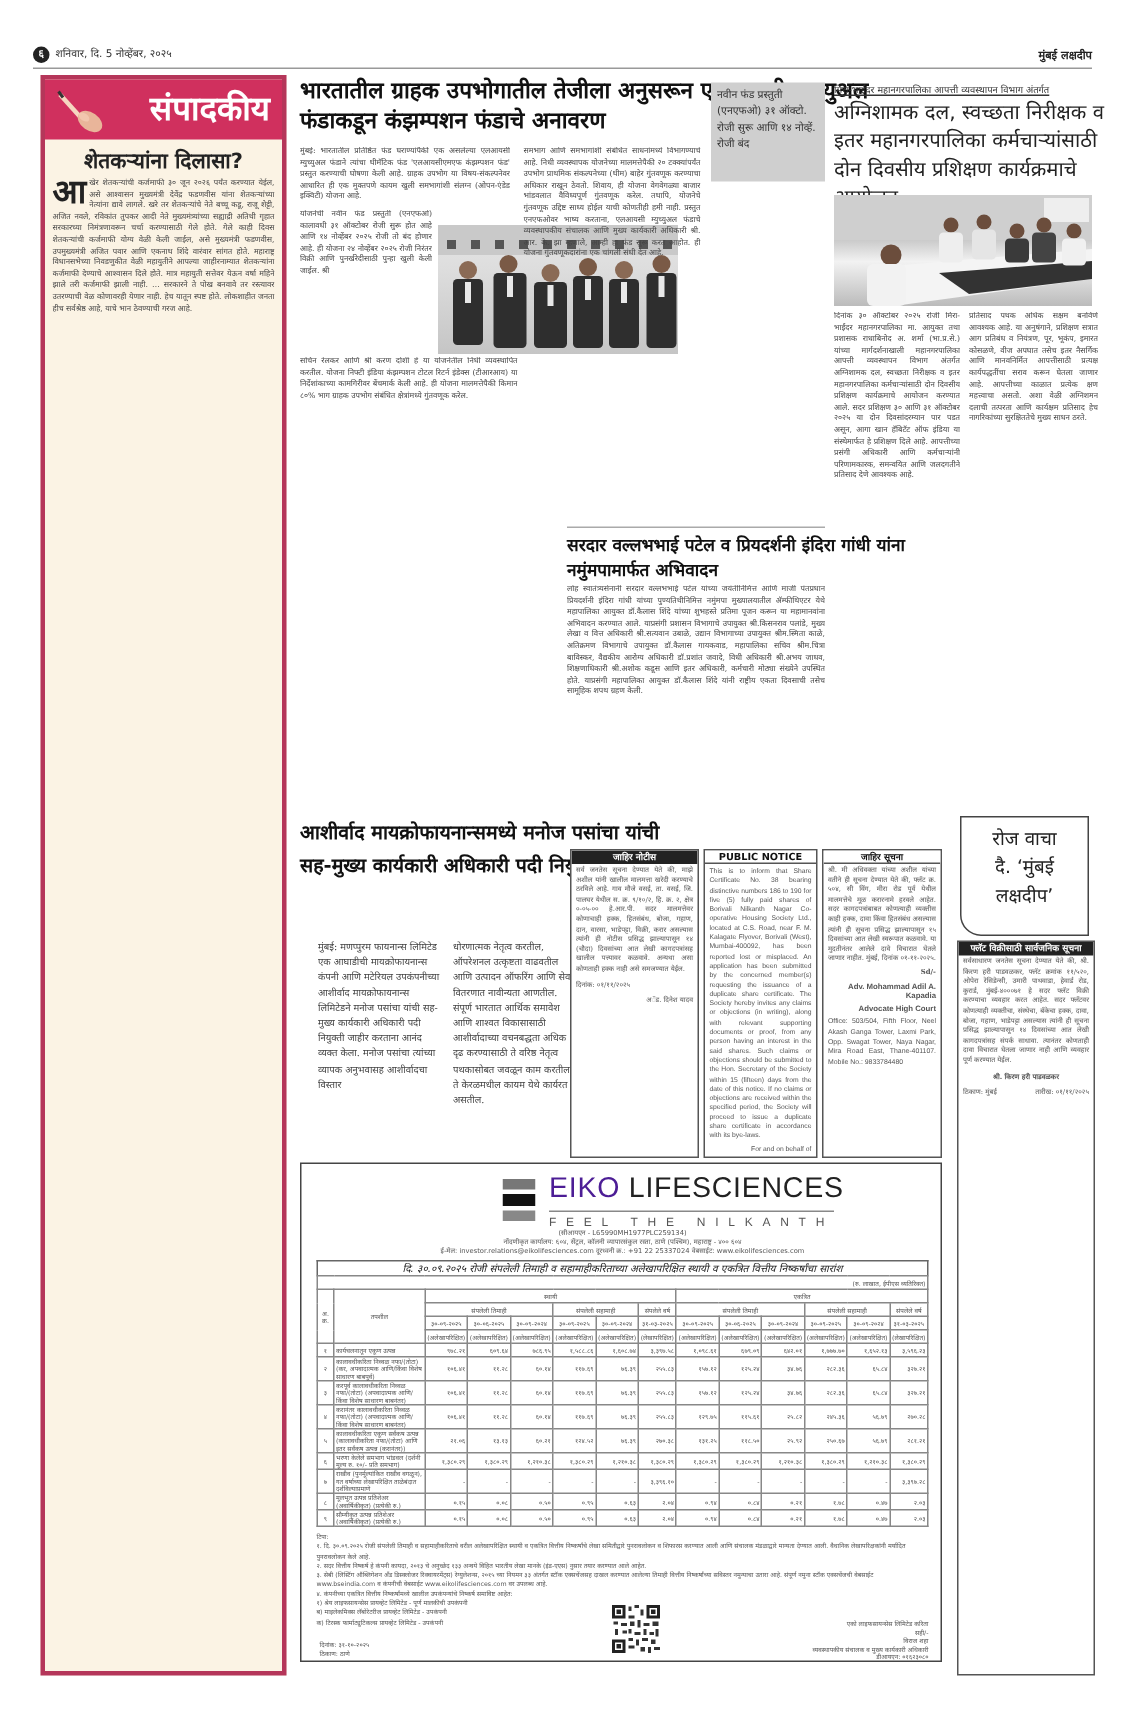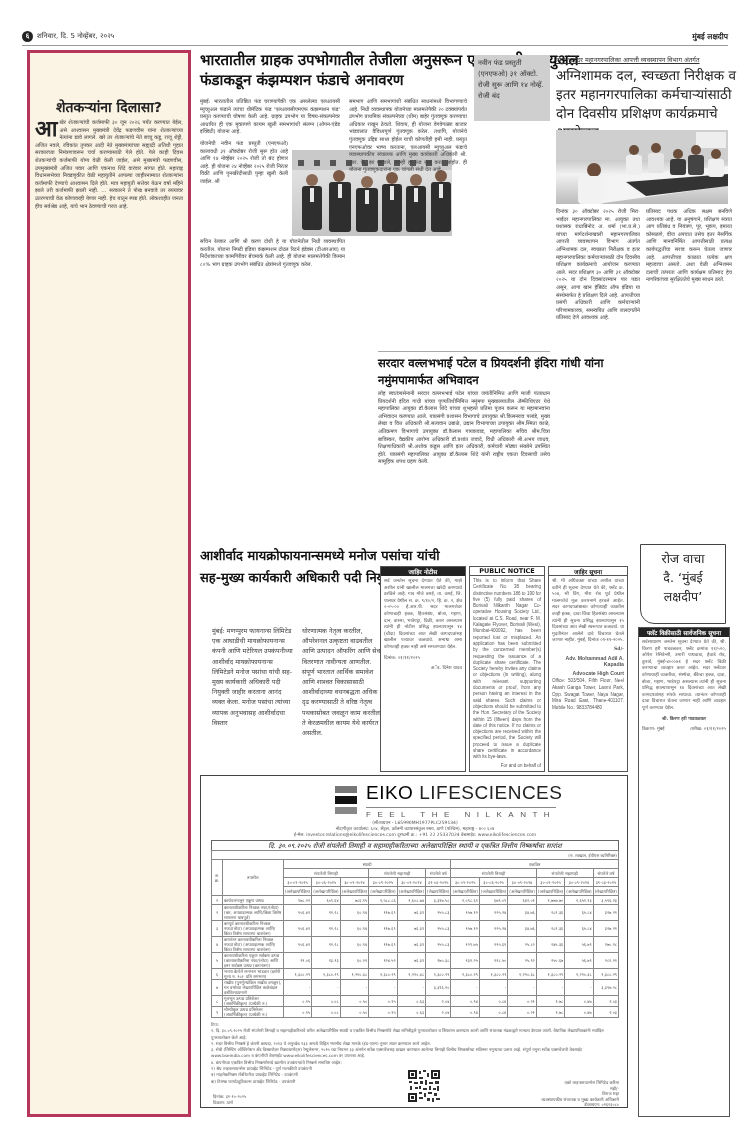--- a/index.html
+++ b/index.html
@@ -58,21 +58,21 @@
   #notice-public .notice-title { background: #fff; color: #111; border-bottom: 1px solid #555; font-size: 6.5px; }
   #notice-kapadia { left: 548px; top: 566px; width: 80px; height: 206px; }
   #notice-kapadia .notice-title { background: #fff; color: #111; border-bottom: 1px solid #555; }
   #roj-wacha { left: 640px; top: 544px; width: 86px; height: 80px; border: 1px solid #444; border-radius: 0 0 0 14px; text-align: center; font-size: 12.5px; line-height: 19px; padding-top: 4px; color: #222; }
   #notice-flat { left: 638px; top: 627px; width: 92px; height: 490px; }
 
   
   #eiko-ad { left: 200px; top: 775px; width: 428px; height: 333px; border: 1px solid #444; background: #fff; overflow: hidden; }
   #eiko-logo-mark { left: 134px; top: 10px; width: 22px; height: 28px; }
   #eiko-name { left: 165px; top: 6px; font-family: "Liberation Sans", sans-serif; font-size: 19px; color: #222; letter-spacing: 0.5px; }
-  #eiko-name span.light { color: #000000; text-align: center; }
+  #eiko-name span.light { color: #4c1d95; text-align: center; }
   #eiko-tagline { left: 165px; top: 31px; font-family: "Liberation Sans", sans-serif; font-size: 8px; letter-spacing: 6.5px; color: #555; border-top: 1px solid #888; padding-top: 2px; }
   #eiko-cin { left: 0; top: 44px; width: 428px; text-align: center; font-size: 4.5px; line-height: 5.8px; color: #555; }
   #eiko-title { left: 10px; top: 64px; width: 408px; text-align: center; font-size: 6.8px; color: #222; border: 1px solid #666; border-bottom: none; height: 10px; line-height: 10px; font-style: italic; }
   #eiko-table { left: 10px; top: 74px; width: 408px; border-collapse: collapse; font-size: 4.2px; color: #555; }
   #eiko-table td, #eiko-table th { border: 1px solid #888; padding: 0 1px; height: 9px; text-align: right; font-weight: normal; }
   #eiko-table td.lbl { text-align: left; }
   #eiko-table td.sn { text-align: center; }
   #eiko-notes { left: 10px; top: 246px; width: 408px; font-size: 4.2px; line-height: 6.3px; color: #555; }
   #eiko-qr { left: 206px; top: 293px; width: 34px; height: 34px; }
   #eiko-sign { right: 8px; top: 304px; font-size: 4.2px; line-height: 5.5px; color: #555; text-align: right; }
@@ -81,20 +81,29 @@
 </head>
 <body>
 
 <div id="page-header" class="abs">
   <div id="page-num" class="abs">६</div>
   <div id="page-date" class="abs">शनिवार, दि. 5 नोव्हेंबर, २०२५</div>
   <div id="section-name" class="abs">मुंबई लक्षदीप</div>
 </div>
 
 <div id="editorial" class="abs">
+  <div id="ed-banner" class="abs">
+    <svg id="ed-pen" class="abs" viewBox="0 0 34 34">
+      <path d="M4 6 L22 26" stroke="#f5d6c0" stroke-width="3"></path>
+      <path d="M3 4 L6 8" stroke="#333" stroke-width="2"></path>
+      <ellipse cx="24" cy="24" rx="9" ry="6" fill="#e9b59a" transform="rotate(35 24 24)"></ellipse>
+      <ellipse cx="20" cy="21" rx="4" ry="2.5" fill="#f2c6ae" transform="rotate(35 20 21)"></ellipse>
+    </svg>
+    <div id="ed-title" class="abs">संपादकीय</div>
+  </div>
   <div id="ed-headline" class="abs">शेतकऱ्यांना दिलासा?</div>
   <div id="ed-body" class="abs body-text">
     <span id="ed-dropcap">आ</span>
     <span>खेर शेतकऱ्यांची कर्जमाफी ३० जून २०२६ पर्यंत करण्यात येईल, असे आश्वासन मुख्यमंत्री देवेंद्र फडणवीस यांना शेतकऱ्यांच्या नेत्यांना द्यावे लागले. खरे तर शेतकऱ्यांचे नेते बच्चू कडू, राजू शेट्टी, अजित नवले, रविकांत तुपकर आदी नेते मुख्यमंत्र्यांच्या सह्याद्री अतिथी गृहात सरकारच्या निमंत्रणावरून चर्चा करण्यासाठी गेले होते. गेले काही दिवस शेतकऱ्यांची कर्जमाफी योग्य वेळी केली जाईल, असे मुख्यमंत्री फडणवीस, उपमुख्यमंत्री अजित पवार आणि एकनाथ शिंदे वारंवार सांगत होते. महाराष्ट्र विधानसभेच्या निवडणुकीत वेळी महायुतीने आपल्या जाहीरनाम्यात शेतकऱ्यांना कर्जमाफी देण्याचे आश्वासन दिले होते. मात्र महायुती सत्तेवर येऊन वर्षा महिने झाले तरी कर्जमाफी झाली नाही. … सरकारने ते पोख बनवावे तर रस्त्यावर उतरण्याची वेळ कोणावरही येणार नाही. हेच यातून स्पष्ट होते. लोकशाहीत जनता हीच सर्वश्रेष्ठ आहे, याचे भान ठेवण्याची गरज आहे.</span>
   </div>
 </div>
 
 <div id="lic-headline" class="abs">भारतातील ग्राहक उपभोगातील तेजीला अनुसरून एलआयसी म्युच्युअल फंडाकडून कंझम्पशन फंडाचे अनावरण</div>
 <div id="lic-nfo-box" class="abs">नवीन फंड प्रस्तुती (एनएफओ) ३१ ऑक्टो. रोजी सुरू आणि १४ नोव्हें. रोजी बंद</div>
 <div id="lic-body-1" class="abs body-text">मुंबई: भारतातील प्रतिष्ठित फंड घराण्यांपैकी एक असलेल्या एलआयसी म्युच्युअल फंडाने त्यांचा थीमॅटिक फंड 'एलआयसीएमएफ कंझम्पशन फंड' प्रस्तुत करण्याची घोषणा केली आहे. ग्राहक उपभोग या विषय-संकल्पनेवर आधारित ही एक मुक्तपणे कायम खुली समभागांशी संलग्न (ओपन-एंडेड इक्विटी) योजना आहे.</div>

